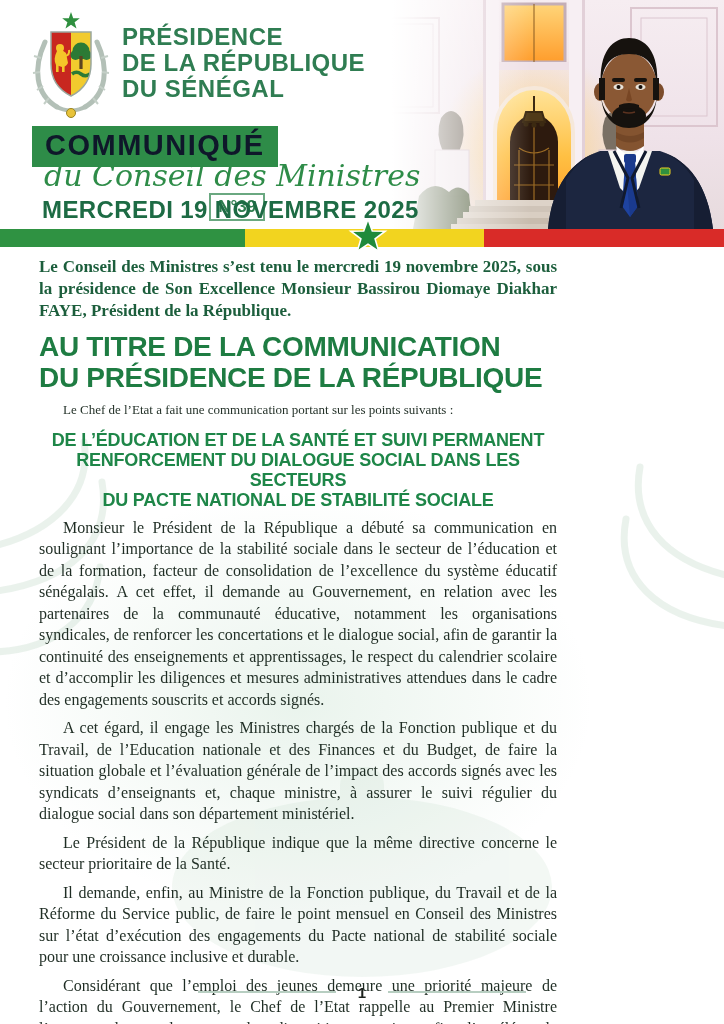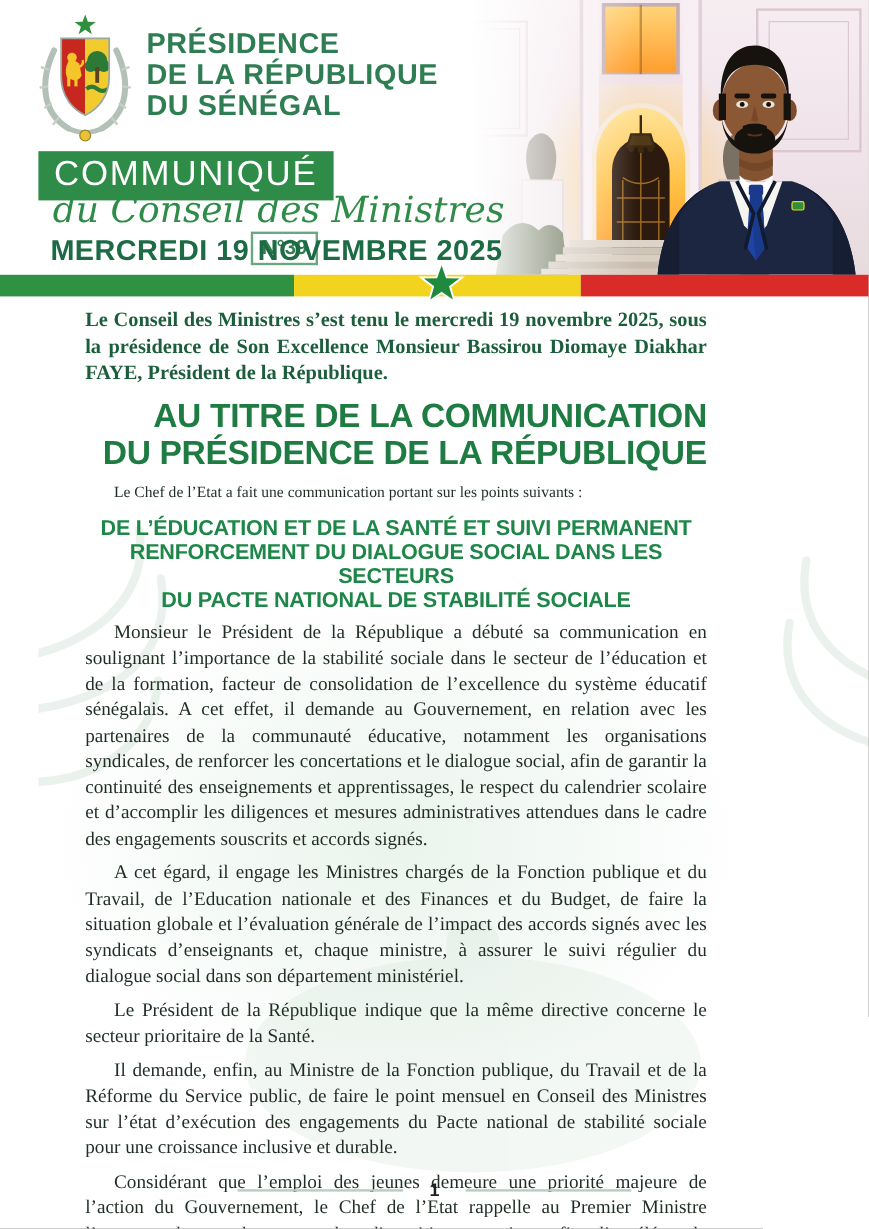--- a/index.html
+++ b/index.html
@@ -14,48 +14,48 @@
   .palace-wrap{position:absolute;right:0;top:0;width:345px;height:229px;}
   .palace-fade{position:absolute;left:379px;top:0;width:160px;height:229px;
     background:linear-gradient(to right,#ffffff 8%,rgba(255,255,255,0) 95%);}
   .president-wrap{position:absolute;right:0;top:8px;width:188px;height:221px;}
   .arms{position:absolute;left:27px;top:10px;width:88px;height:110px;}
   .inst{position:absolute;left:122px;top:24px;
     font-family:"Liberation Sans",sans-serif;font-weight:700;
     font-size:24px;line-height:26px;letter-spacing:.5px;
     color:var(--institution-green,#2f7d52);}
   .banner{position:absolute;left:32px;top:126px;
-    background:var(--brand-green,#2e8c48);color:#ffffff;
-    font-family:"Liberation Sans",sans-serif;font-weight:400;
+    background:var(--brand-green,#2e8c48);color:#0f172a;
+    font-family:"Liberation Sans",sans-serif;font-weight:700;
     font-size:29px;letter-spacing:1.5px;padding:3px 13px 5px;}
   .script-row{position:absolute;left:44px;top:158px;display:flex;align-items:center;flex-direction:column;}
   .script{font-family:"DejaVu Serif",serif;font-style:italic;
     font-size:30px;color:var(--brand-green,#2e8c48);white-space:nowrap;}
   .nbox{margin-left:10px;border:2px solid #6aa880;background:rgba(255,255,255,.9);
     color:#2e7d4e;font-family:"Liberation Sans",sans-serif;font-weight:700;
     font-size:17px;padding:2px 7px;text-align:center;}
   .hdate{position:absolute;left:42px;top:196px;
     font-family:"Liberation Sans",sans-serif;font-weight:700;
     font-size:24px;letter-spacing:.4px;color:var(--date-green,#1d6b44);}
   
   .flag{position:absolute;left:0;top:229px;width:724px;height:18px;display:flex;}
   .flag .g{width:245px;background:var(--flag-green,#2f9242);}
   .flag .y{width:239px;background:var(--flag-yellow,#f2d41f);}
   .flag .r{flex:1;background:var(--flag-red,#d92b28);}
   .flag-star{position:absolute;left:345px;top:218px;}
   
   .doc{position:absolute;left:0;top:247px;width:596px;height:735px;
-    padding:0;box-sizing:border-box;margin-left:32px;}
+    padding:0;box-sizing:border-box;}
   .doc-bg{position:absolute;inset:0;pointer-events:none;
     background:radial-gradient(ellipse 420px 300px at 50% 62%,rgba(178,214,188,.28),rgba(255,255,255,0) 70%);}
   .wm{position:absolute;inset:0;pointer-events:none;}
   .doc-inner{position:relative;padding:0 39px;color:var(--body-text,#1f2d24);}
   .intro{margin:9px 0 0;font-weight:700;color:var(--intro-green,#1c5e3c);
     font-size:17px;line-height:22px;text-align:justify;}
-  .h-main{margin:9px 0 2px;text-align:right;
+  .h-main{margin:9px 0 2px;text-align:left;
     font-family:"Liberation Sans",sans-serif;font-weight:700;
     font-size:28px;line-height:31px;letter-spacing:-.3px;
     color:var(--heading-green,#1e7c42);}
   .lead{margin:6px 0 0;font-size:13px;line-height:21.5px;text-indent:24px;}
   .h-sub{margin:9px 0 1px;text-align:center;
     font-family:"Liberation Sans",sans-serif;font-weight:700;
     font-size:18px;line-height:20px;letter-spacing:-.2px;
     color:var(--subhead-green,#1e8648);}
   .para{margin:7px 0 0;font-size:16px;line-height:21.5px;
     text-align:justify;text-indent:24px;}

